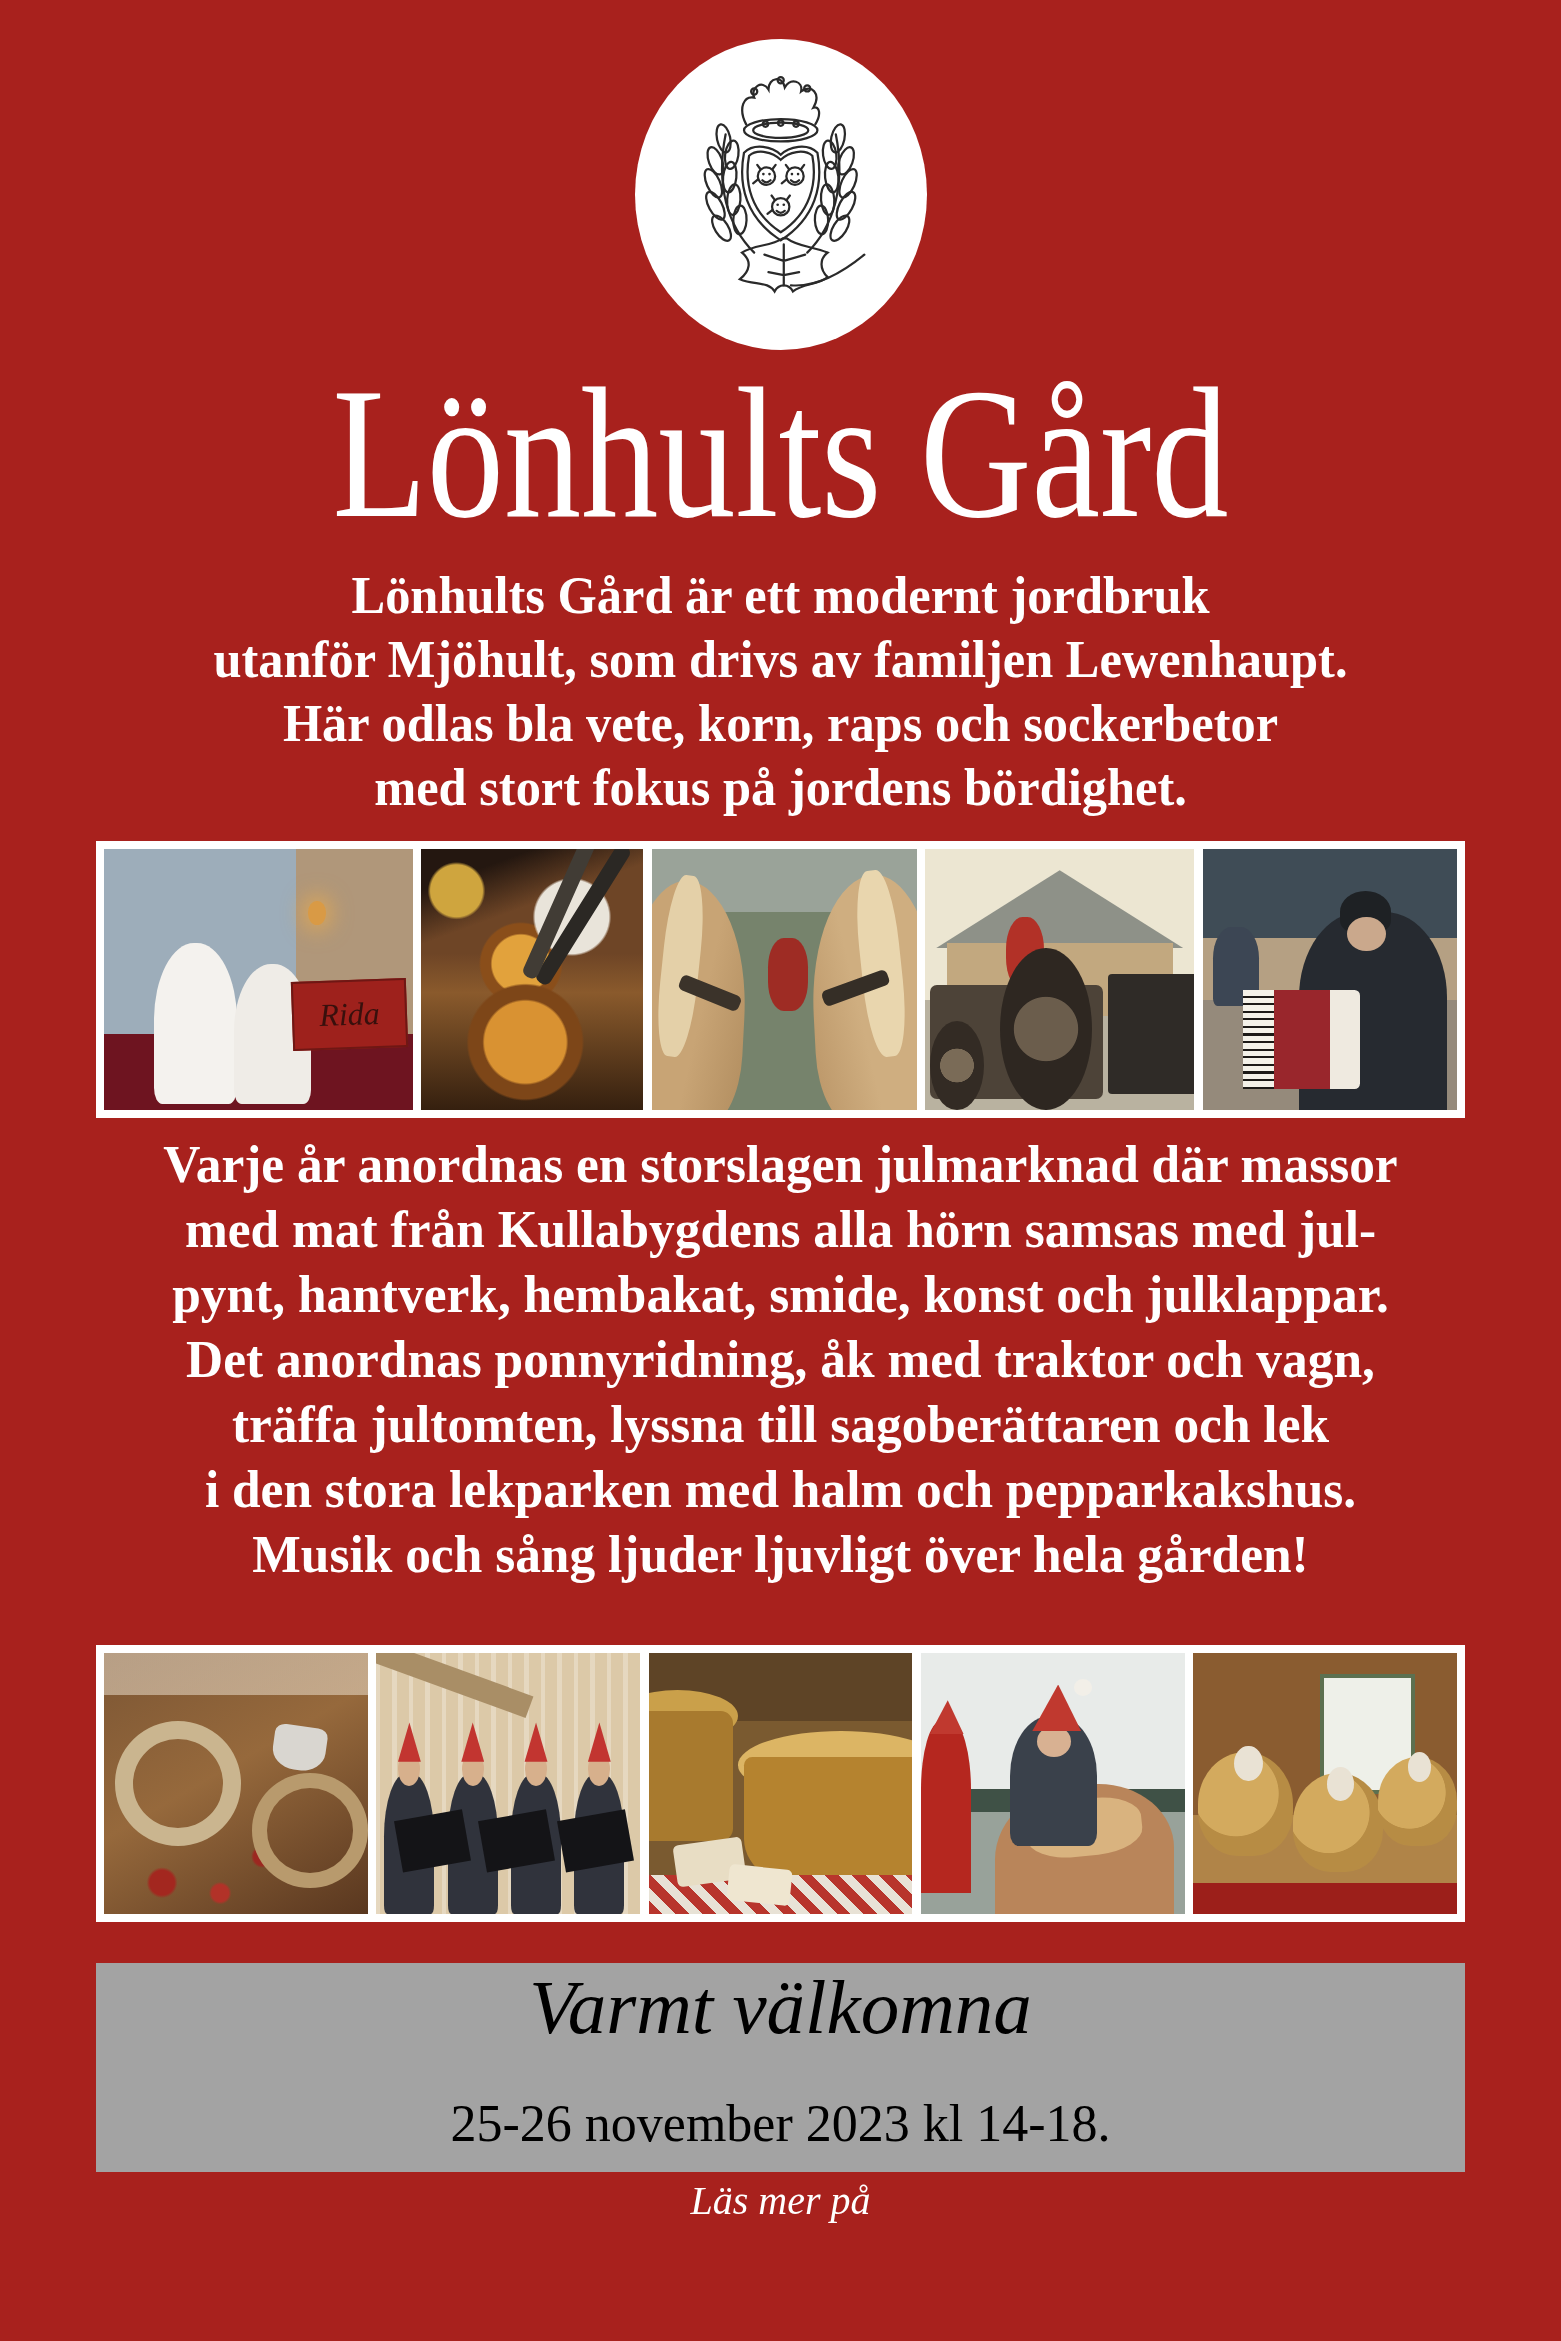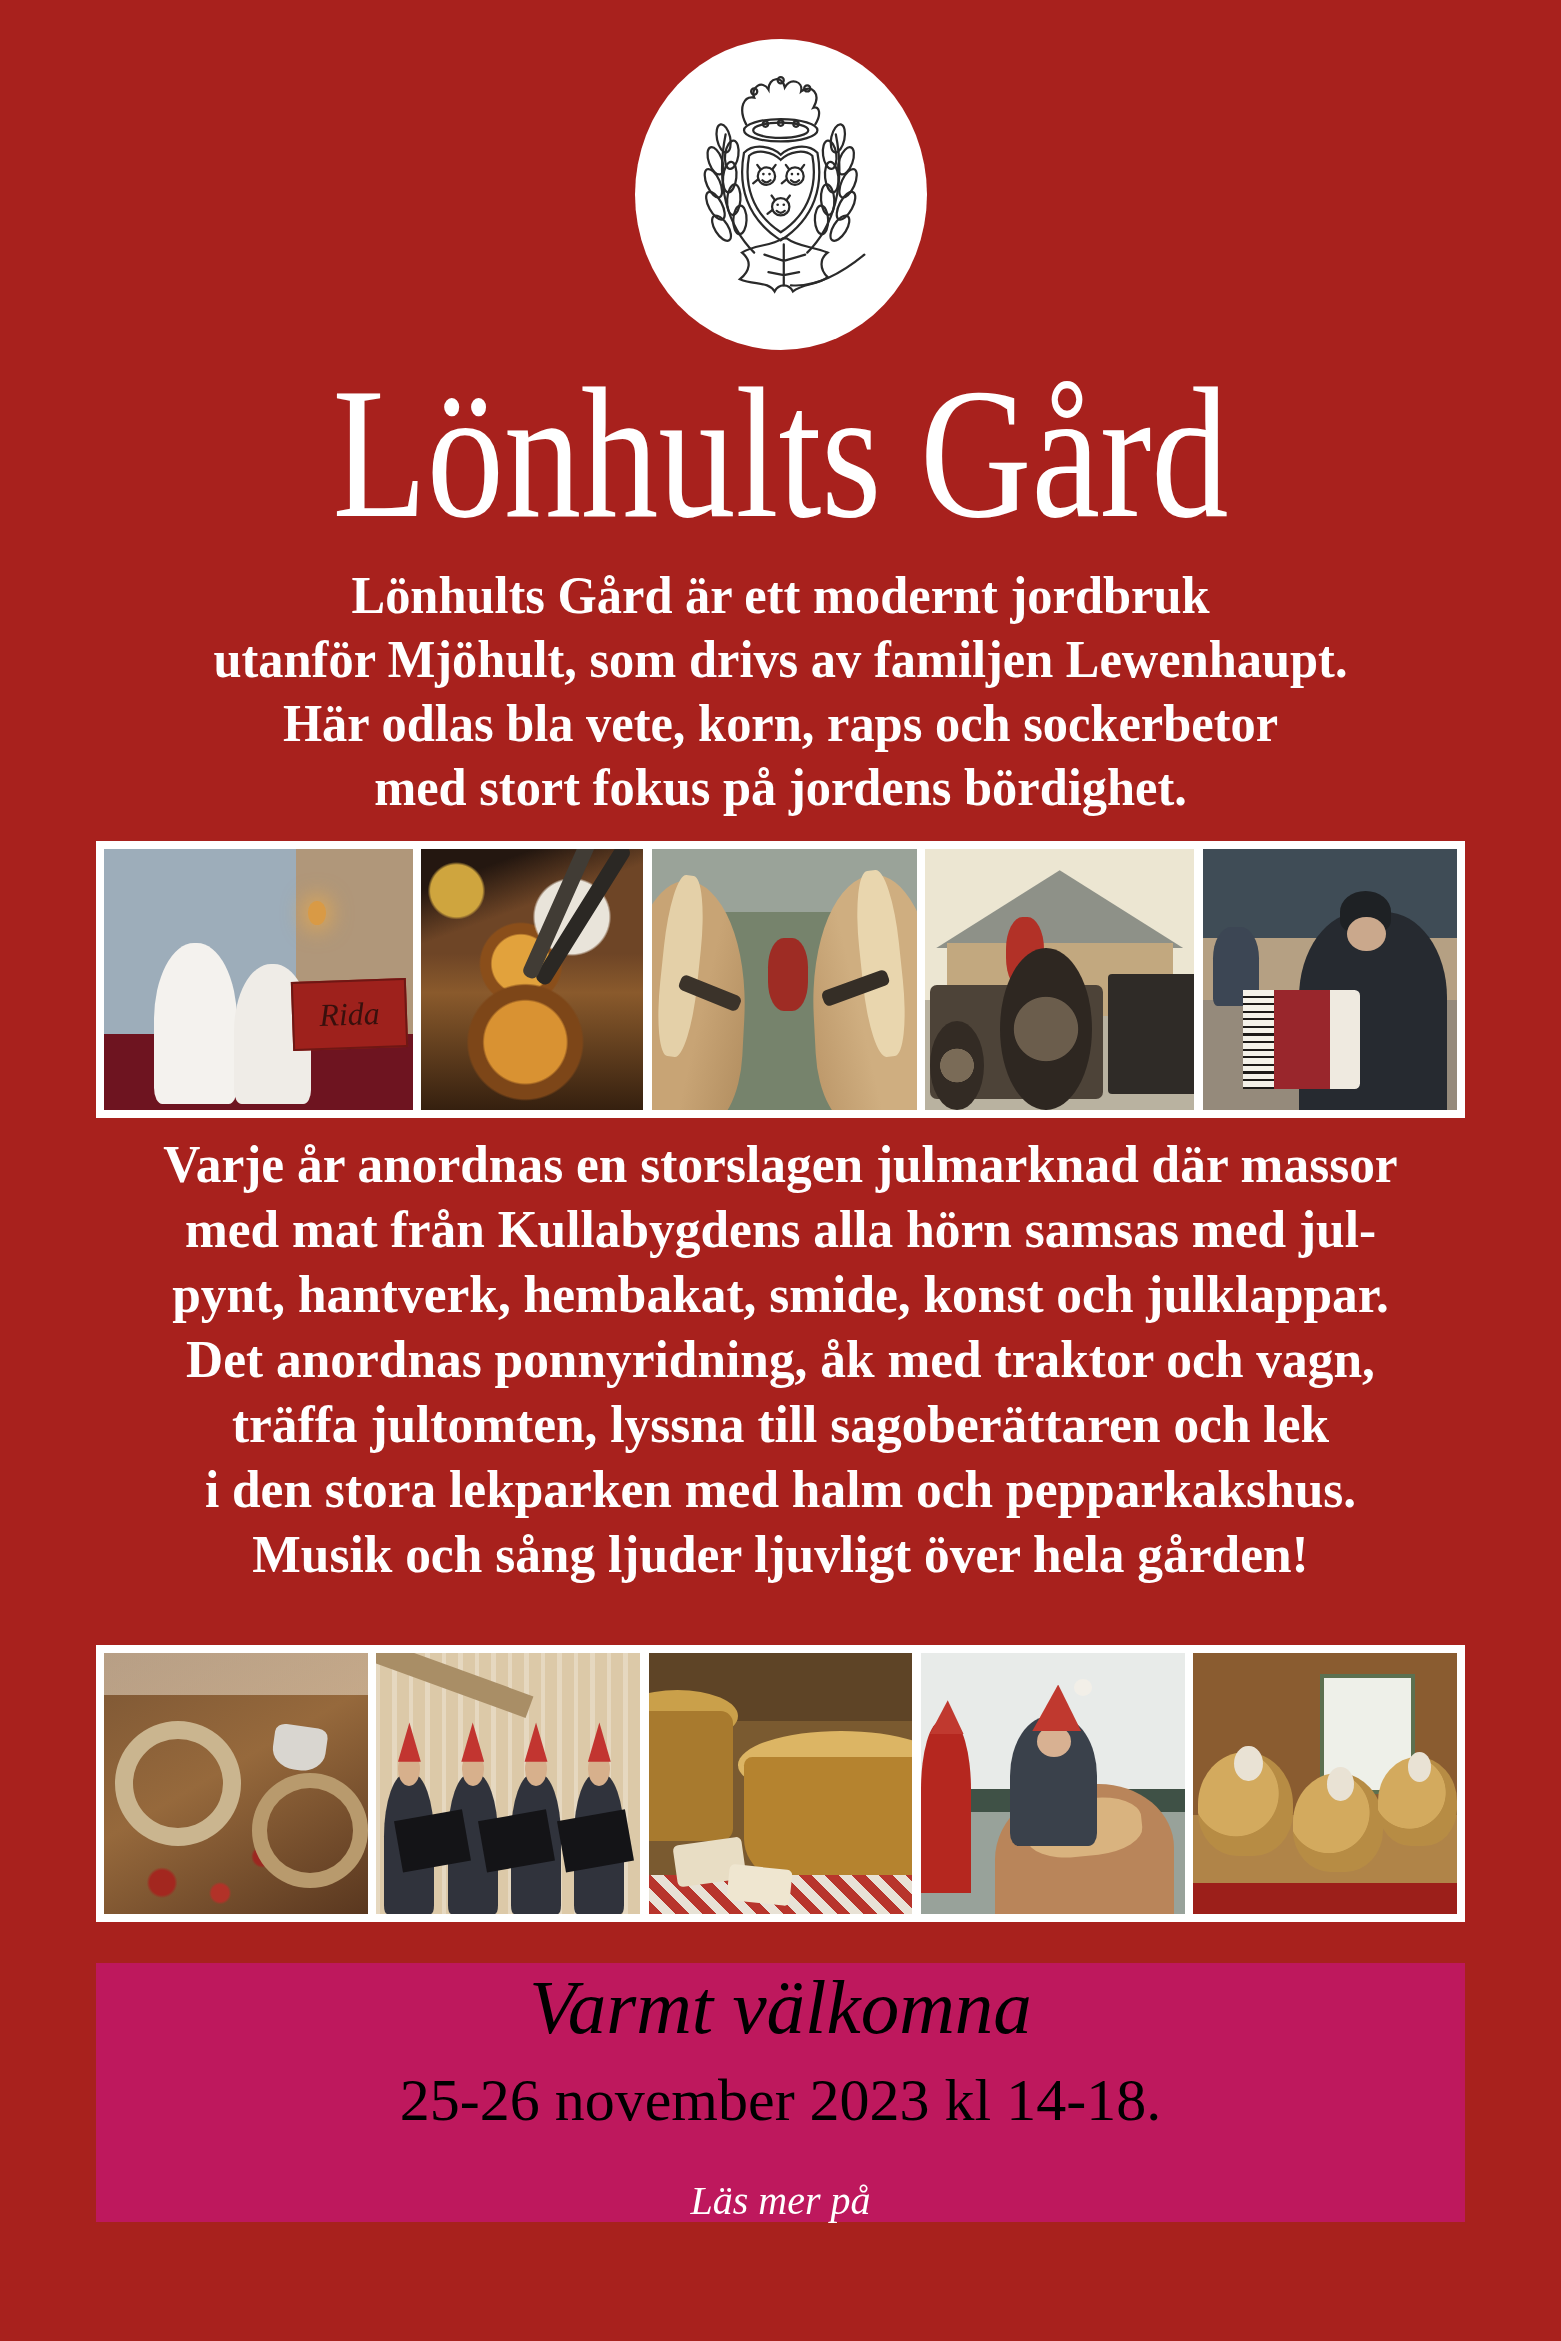--- a/index.html
+++ b/index.html
@@ -134,24 +134,24 @@
   
   .p-sheep{background:linear-gradient(180deg,#8a5c30 0 62%, #b08448 62% 88%, #9c1f1a 88% 100%);}
   .sign{right:16%;top:8%;width:36%;height:46%;background:#eef0e9;border:4.1px solid #5c7050;box-sizing:border-box;}
   .sheep{background:radial-gradient(circle at 40% 40%, #d3aa5e 0 50%, #b78c44 51% 100%);border-radius:50% 50% 42% 42%;}
   .shA{left:2%;top:38%;width:36%;height:40%;}
   .shB{left:38%;top:46%;width:34%;height:38%;}
   .shC{right:0%;top:40%;width:30%;height:34%;}
   .sheep::before{content:"";position:absolute;top:-6%;left:38%;width:30%;height:34%;background:#e9e2d4;border-radius:50%;}
 
   
-  .banner{position:absolute;top:1963px;left:96px;width:1369px;height:259px;background:#be185d;
-          color:#000000;display:flex;flex-direction:column;align-items:center;justify-content:flex-start;}
+  .banner{position:absolute;top:1963px;left:96px;width:1369px;height:209px;background:#a3a3a3;
+          color:#000000;display:flex;flex-direction:column;align-items:center;justify-content:space-between;}
   .welcome{font-style:italic;font-size:77px;line-height:89px;}
-  .dateline{font-size:60px;line-height:96px;white-space:nowrap;}
+  .dateline{font-size:52px;line-height:96px;white-space:nowrap;}
 
   
   .readmore{position:absolute;top:2177px;left:0;right:0;font-style:italic;font-size:40px;line-height:48px;}
   .urls{position:absolute;top:2225px;left:0;right:0;font-size:69px;line-height:83px;font-weight:bold;white-space:nowrap;}
   .urls .och{font-style:italic;font-weight:normal;font-size:44px;margin:0 20.7px;}
 </style>
 </head>
 <body>
 
 <div class="poster">

